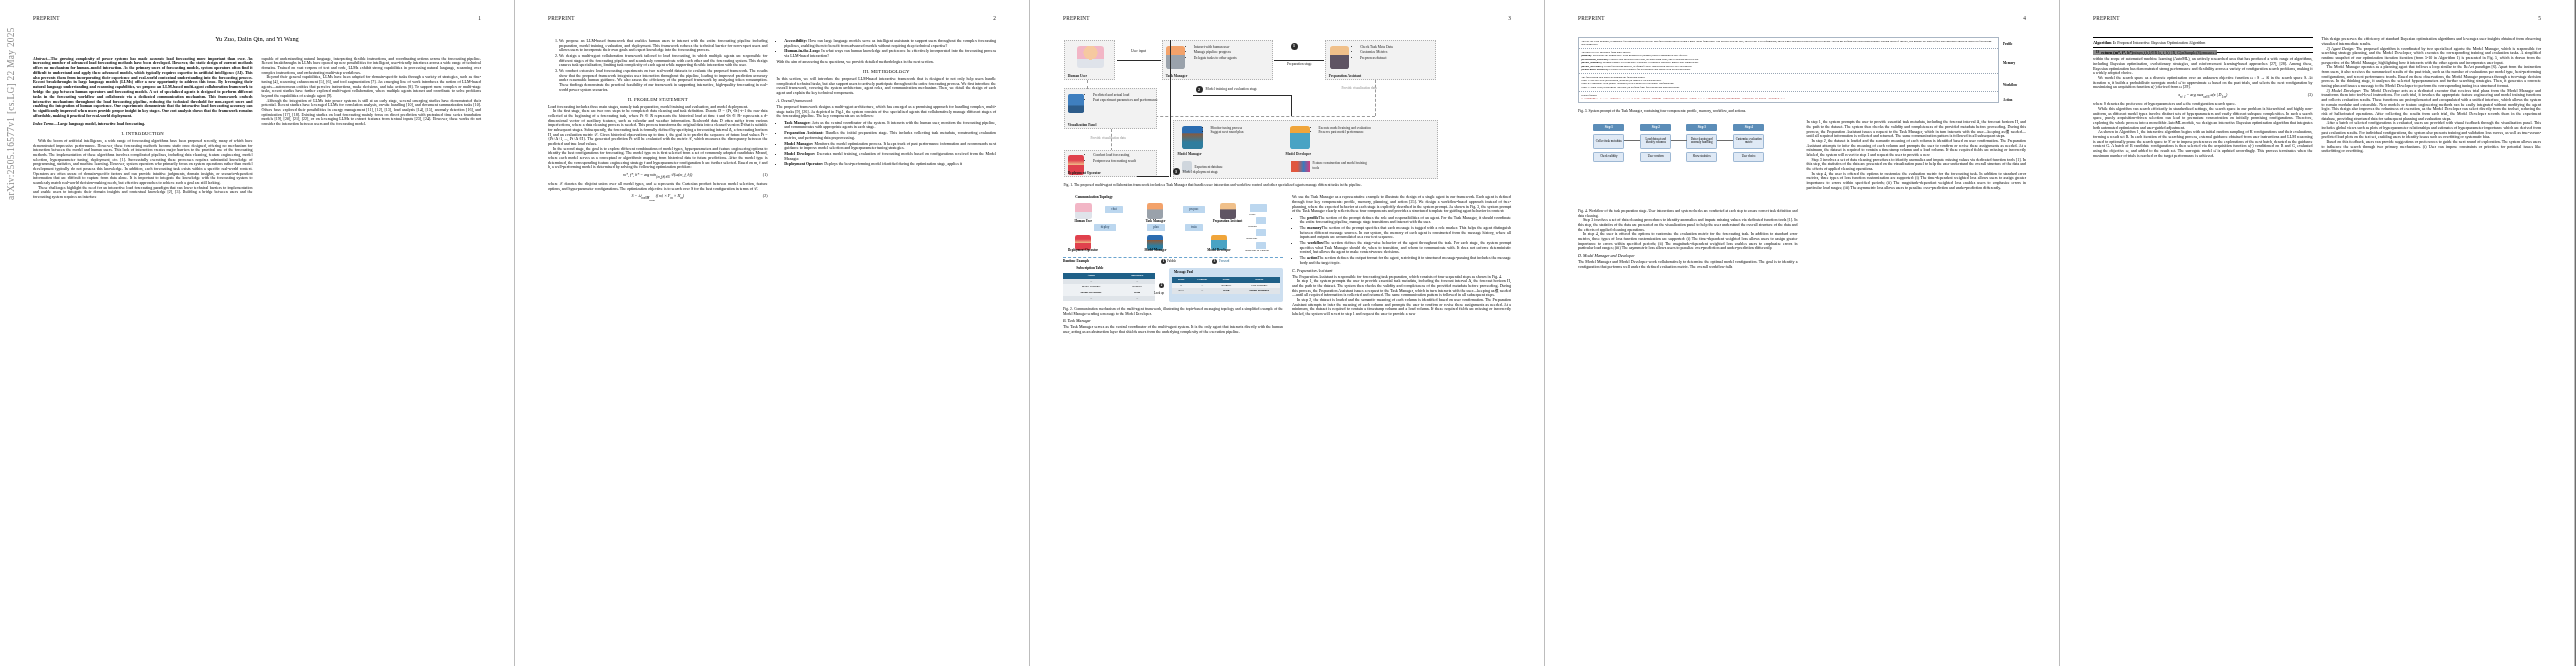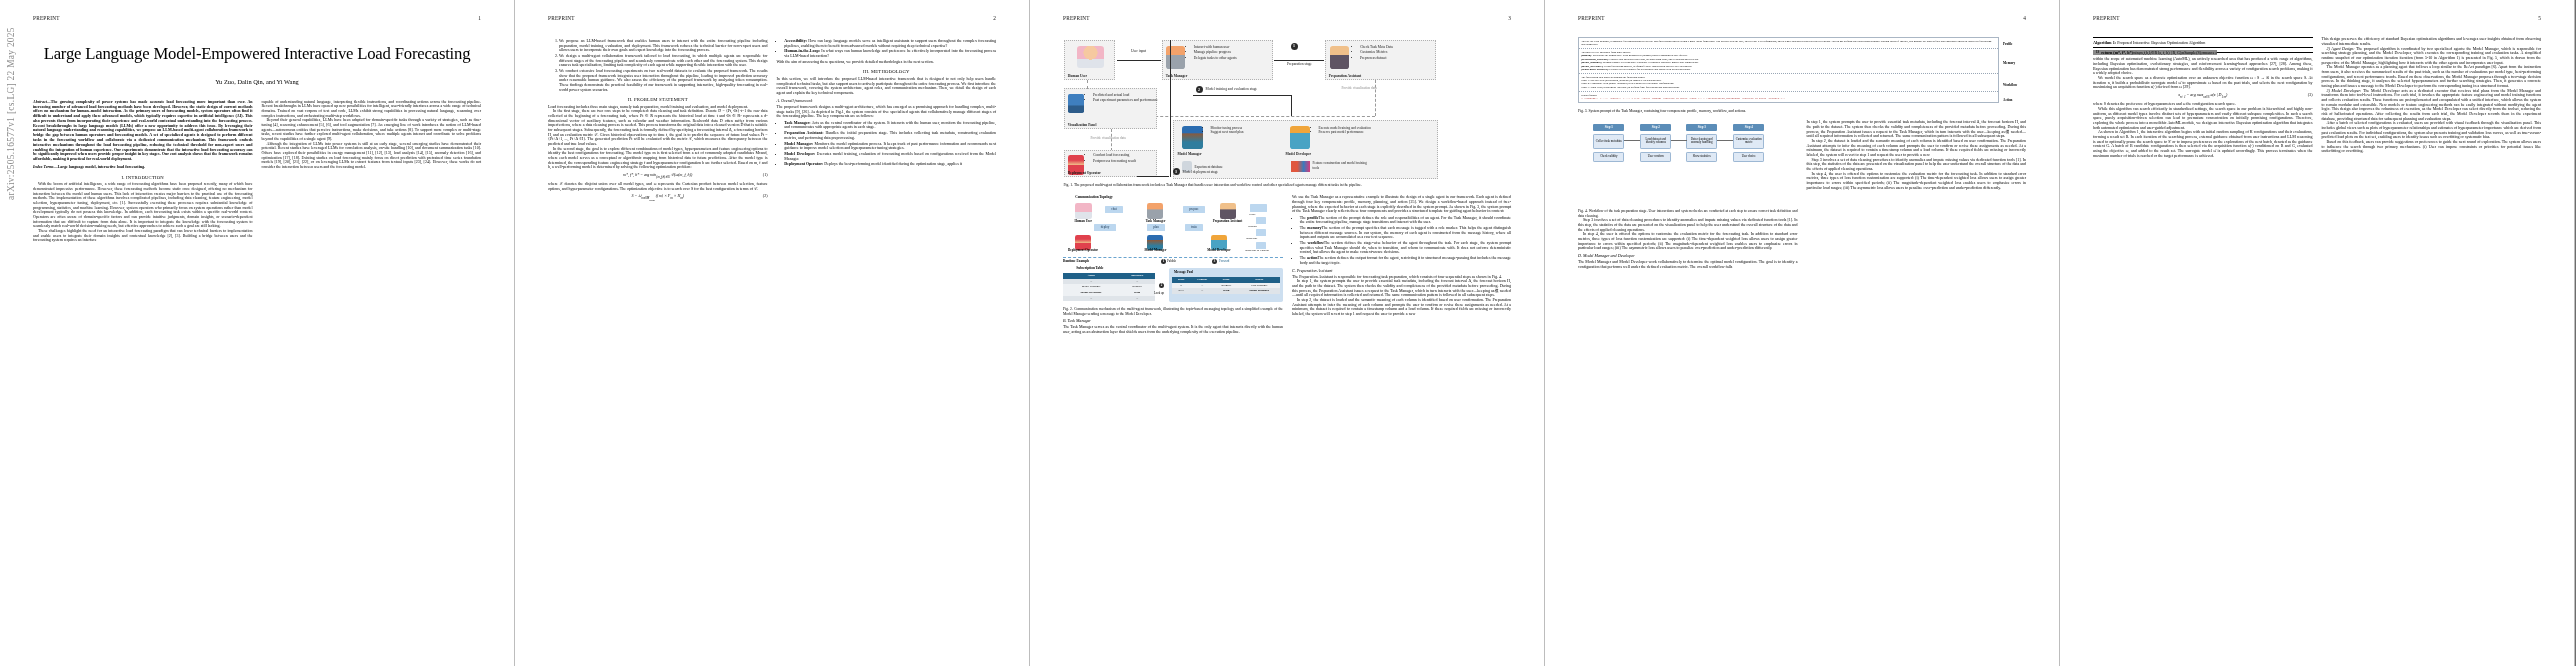--- a/index.html
+++ b/index.html
@@ -77,21 +77,20 @@
 <body>
 
 <div id="viewer">
 
   <div class="page">
     <div class="arxiv">arXiv:2505.16577v1  [cs.LG]  22 May 2025</div>
     <div class="runhead">
       <span>PREPRINT</span>
       <span class="pg">1</span>
     </div>
-    <div class="title">Large Language Model-Empowered Interactive Load Forecasting</div>
     <div class="authors">Yu Zuo, Dalin Qin, and Yi Wang</div>
     <div class="cols">
       <div class="col">
         <div class="abs">
           <span class="lead">Abstract—</span><span>The growing complexity of power systems has made accurate load forecasting more important than ever. An increasing number of advanced load forecasting methods have been developed. However, the static design of current methods offers no mechanism for human–model interaction. As the primary users of forecasting models, system operators often find it difficult to understand and apply these advanced models, which typically requires expertise in artificial intelligence (AI). This also prevents them from incorporating their experience and real-world contextual understanding into the forecasting process. Recent breakthroughs in large language models (LLMs) offer a new opportunity to address this issue. By leveraging their natural language understanding and reasoning capabilities, we propose an LLM-based multi-agent collaboration framework to bridge the gap between human operators and forecasting models. A set of specialized agents is designed to perform different tasks in the forecasting workflow and collaborate via a dedicated communication mechanism. This framework embeds interactive mechanisms throughout the load forecasting pipeline, reducing the technical threshold for non-expert users and enabling the integration of human experience. Our experiments demonstrate that the interactive load forecasting accuracy can be significantly improved when users provide proper insight in key stages. Our cost analysis shows that the framework remains affordable, making it practical for real-world deployment.</span>
         </div>
         <div class="abs" style="margin-top:3.3px">
           <span class="lead">Index Terms—</span><span>Large language model, interactive load forecasting.</span>
         </div>
         <div class="secthead">I.  INTRODUCTION</div>

